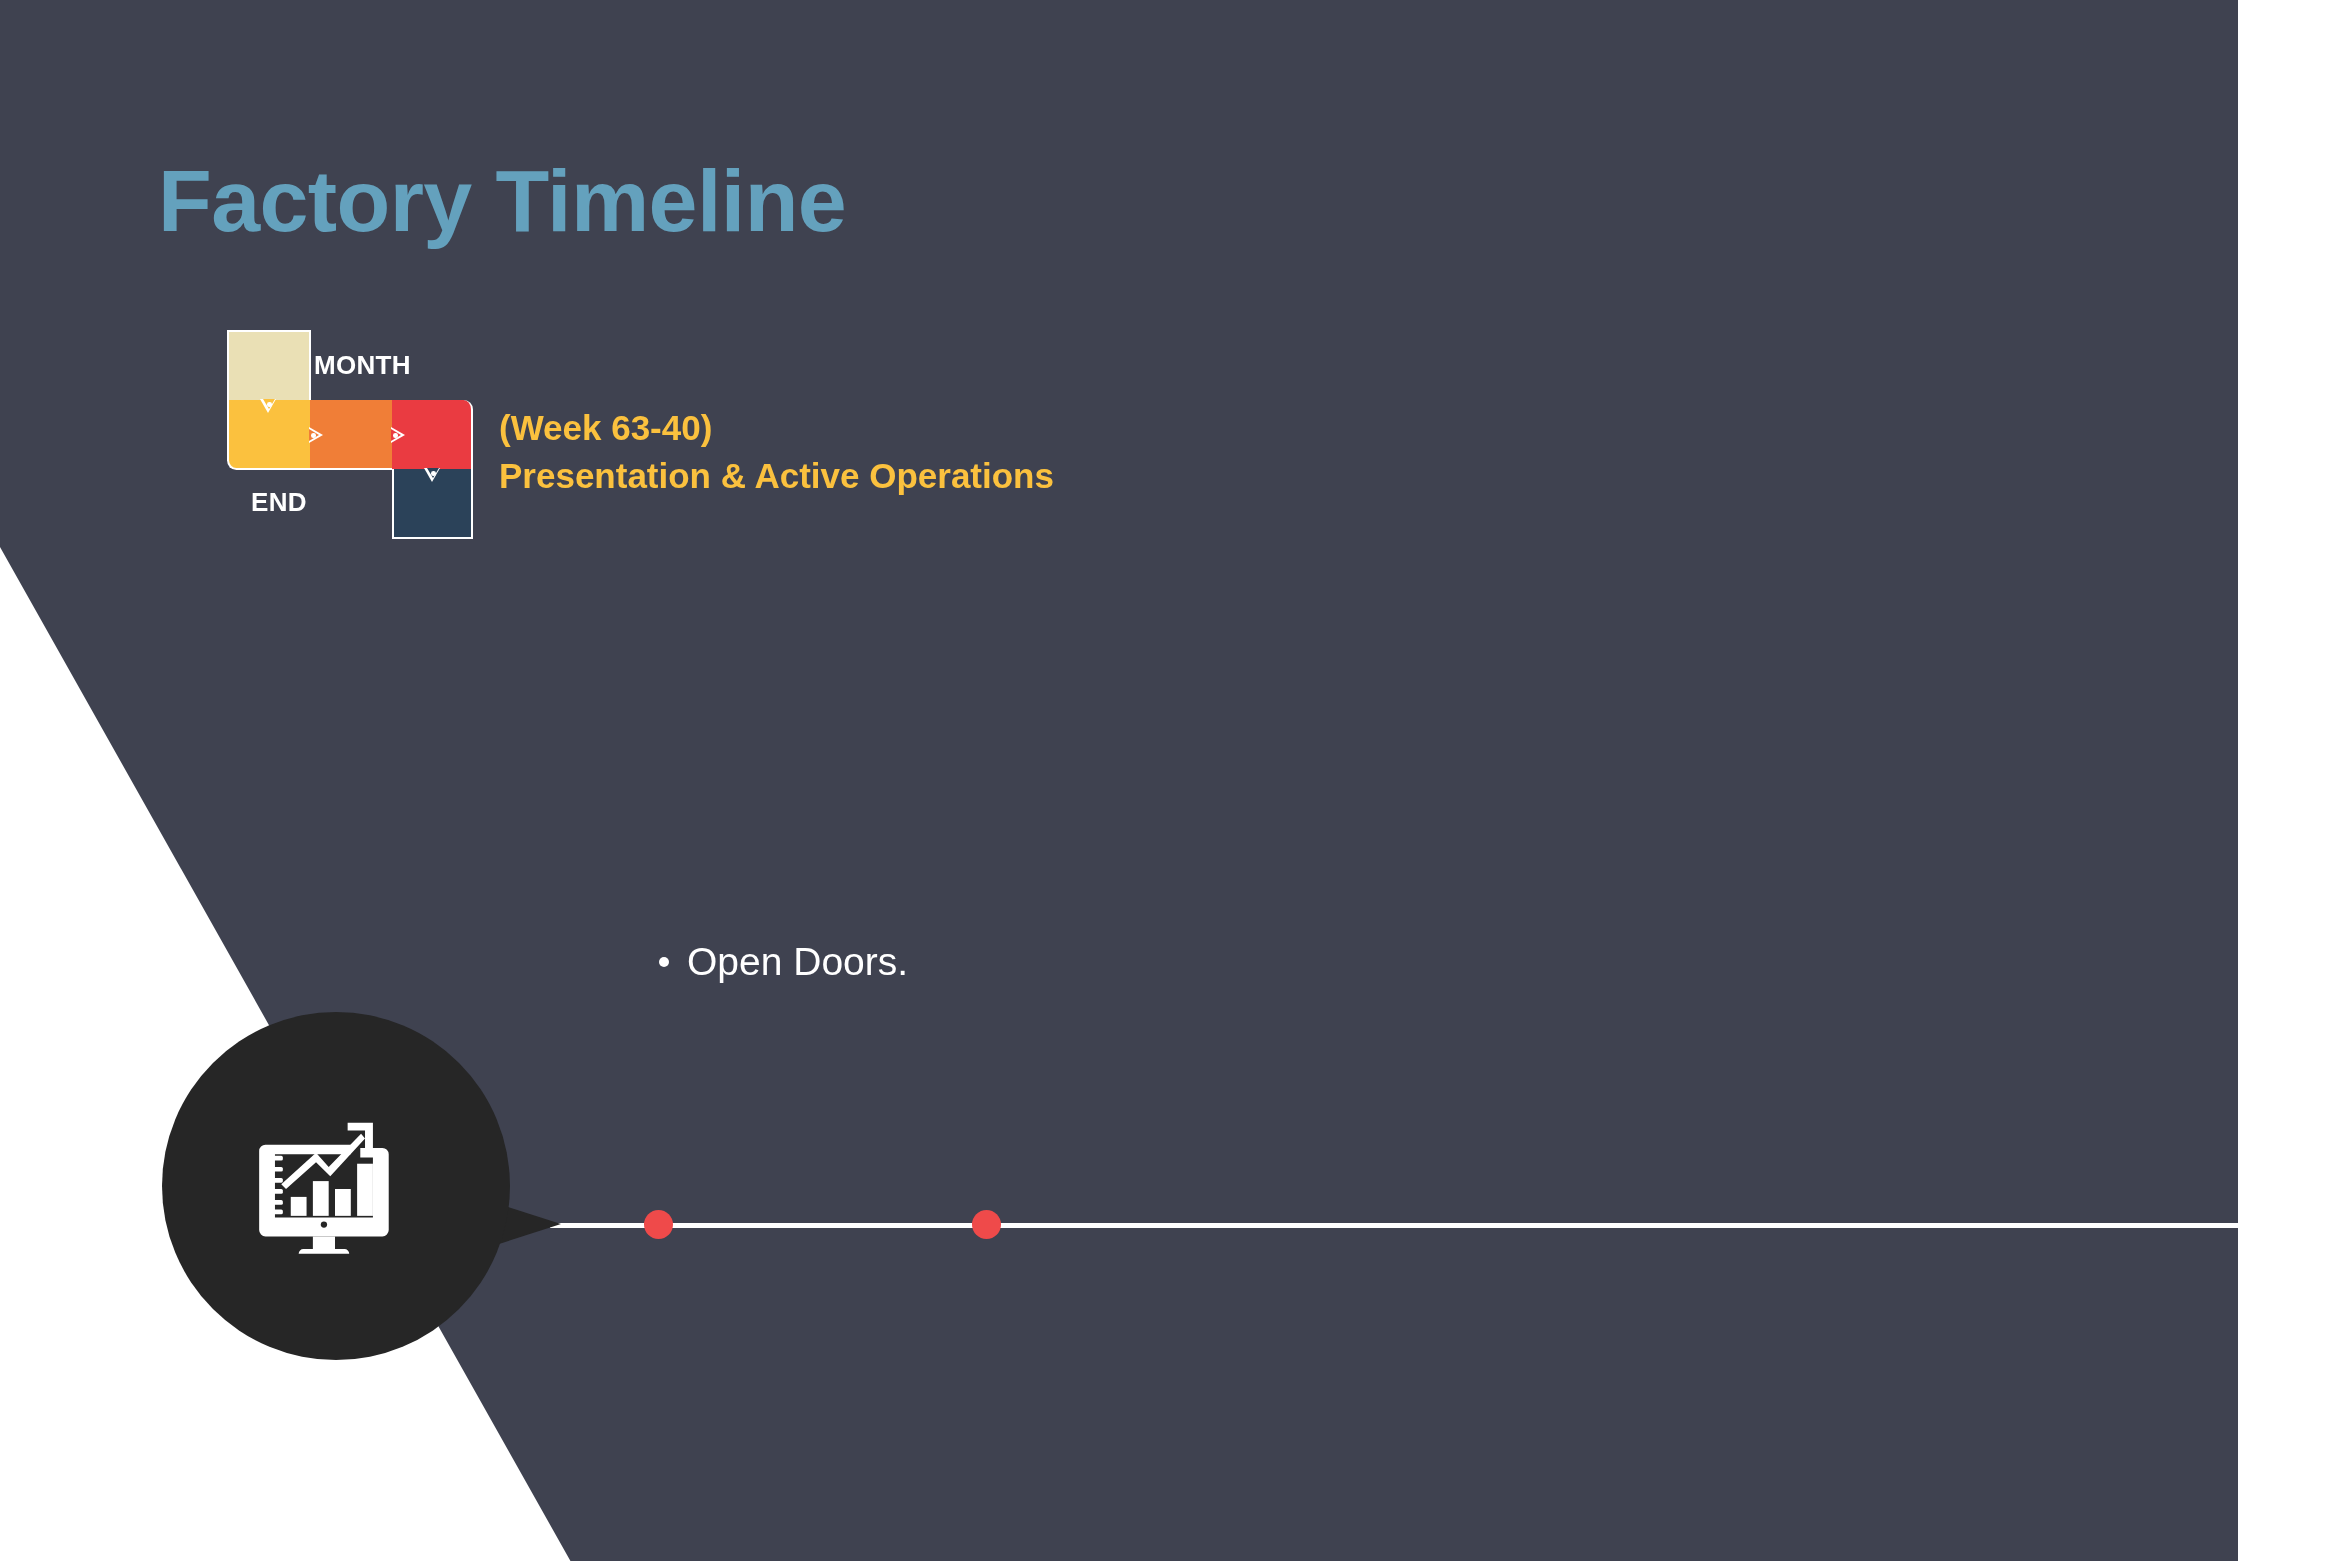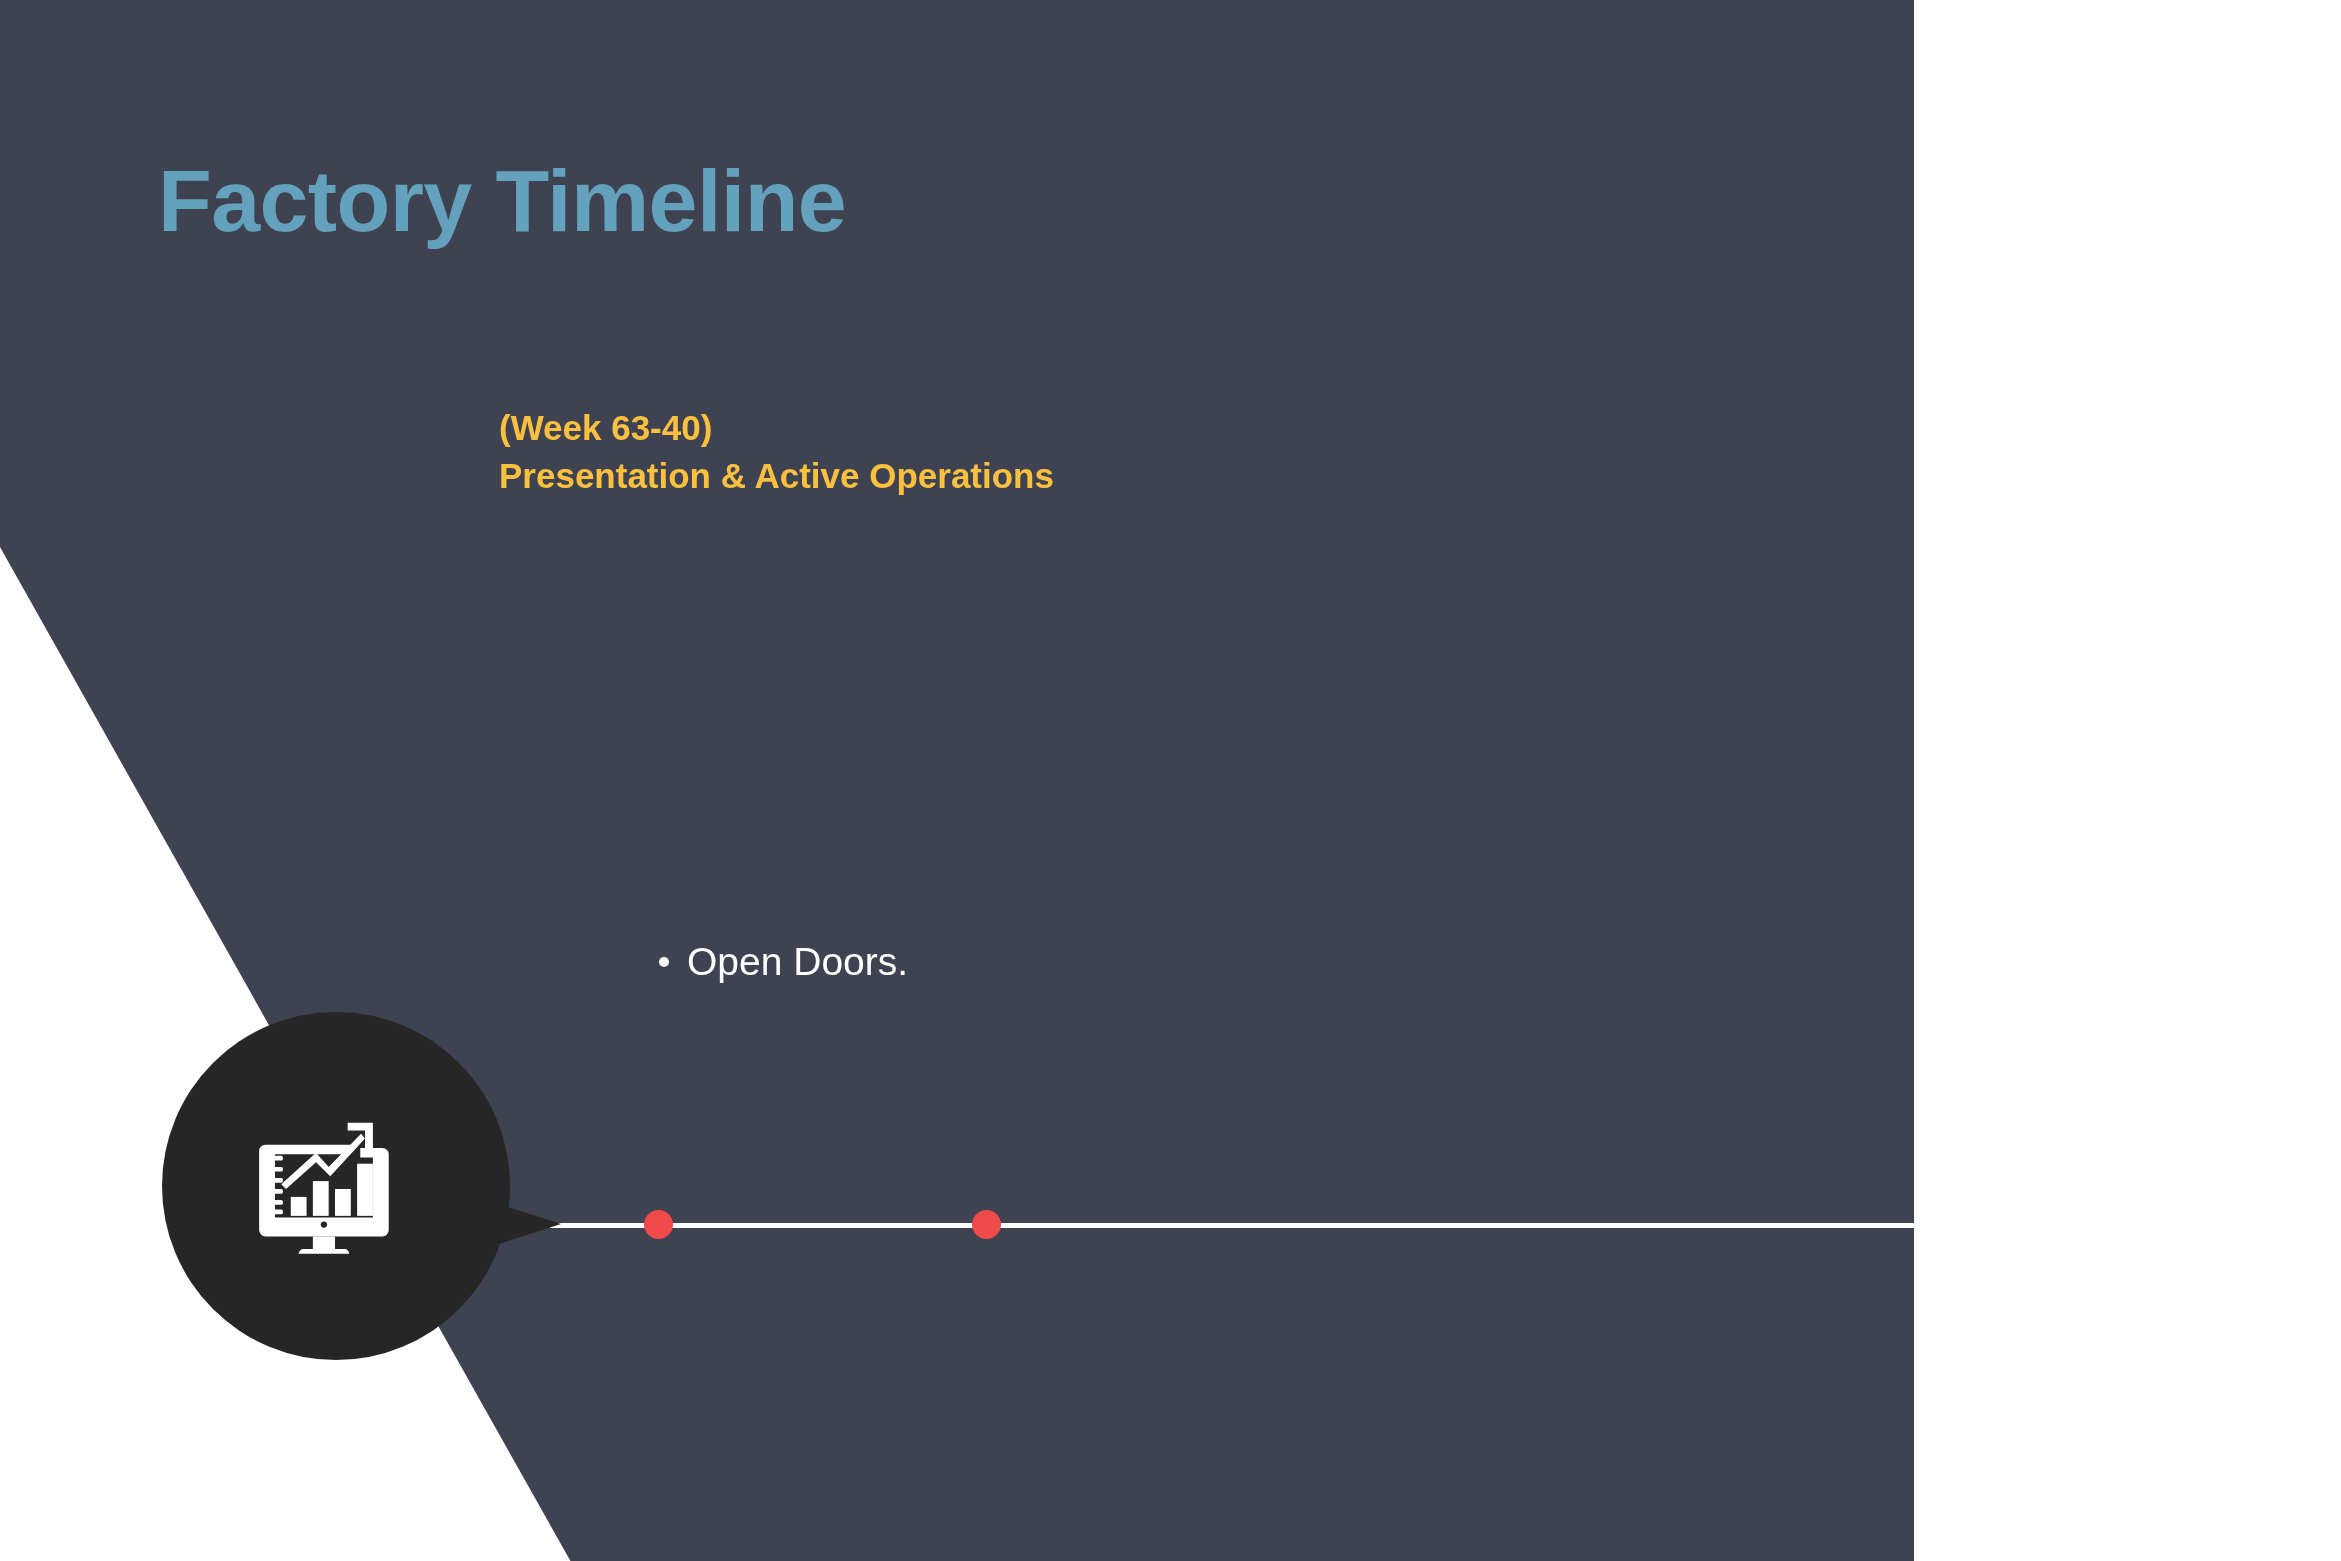--- a/index.html
+++ b/index.html
@@ -2,21 +2,21 @@
 <html style="font-size:9.4px"><head>
 <meta charset="utf-8">
 <style>
   html, body {
     margin: 0;
     padding: 0;
     background: #ffffff;
   }
   #slide {
     position: relative;
-    width: 1914px;
+    width: 2238px;
     height: 1562px;
     overflow: hidden;
     background: #3f4250;
     font-family: "Liberation Sans", sans-serif;
   }
 
   
   .wedge {
     position: absolute;
     left: 0;
@@ -247,20 +247,46 @@
 </style>
 </head>
 <body>
 
 <div id="slide">
 
   <div class="wedge"></div>
 
   <div class="title">Factory Timeline</div>
 
+  <div class="logo">
+    <div class="blk blk-cream"></div>
+    <div class="blk blk-yellow"></div>
+    <div class="blk blk-orange"></div>
+    <div class="blk blk-red"></div>
+    <div class="blk blk-navy"></div>
+
+    <div class="notch notch-down" style="left:61px; top:83px;"></div>
+    <div class="notch-cut-down" style="left:64px; top:83px;"></div>
+    <div class="notch-dot" style="left:68px; top:86px;"></div>
+
+    <div class="notch notch-right" style="left:110px; top:111px;"></div>
+    <div class="notch-cut-right-o" style="left:110px; top:113px;"></div>
+    <div class="notch-dot" style="left:112px; top:117px;"></div>
+
+    <div class="notch notch-right" style="left:192px; top:111px;"></div>
+    <div class="notch-cut-right-r" style="left:192px; top:113px;"></div>
+    <div class="notch-dot" style="left:194px; top:117px;"></div>
+
+    <div class="notch notch-down" style="left:225px; top:152px;"></div>
+    <div class="notch-cut-down-navy" style="left:228px; top:152px;"></div>
+    <div class="notch-dot" style="left:232px; top:155px;"></div>
+
+    <div class="logo-label logo-label-month">MONTH</div>
+    <div class="logo-label logo-label-end">END</div>
+  </div>
 
   <div class="subtitle">
     <div>(Week 63-40)</div>
     <div>Presentation &amp; Active Operations</div>
   </div>
 
   <ul class="bullets">
     <li>Open Doors.</li>
   </ul>
 

